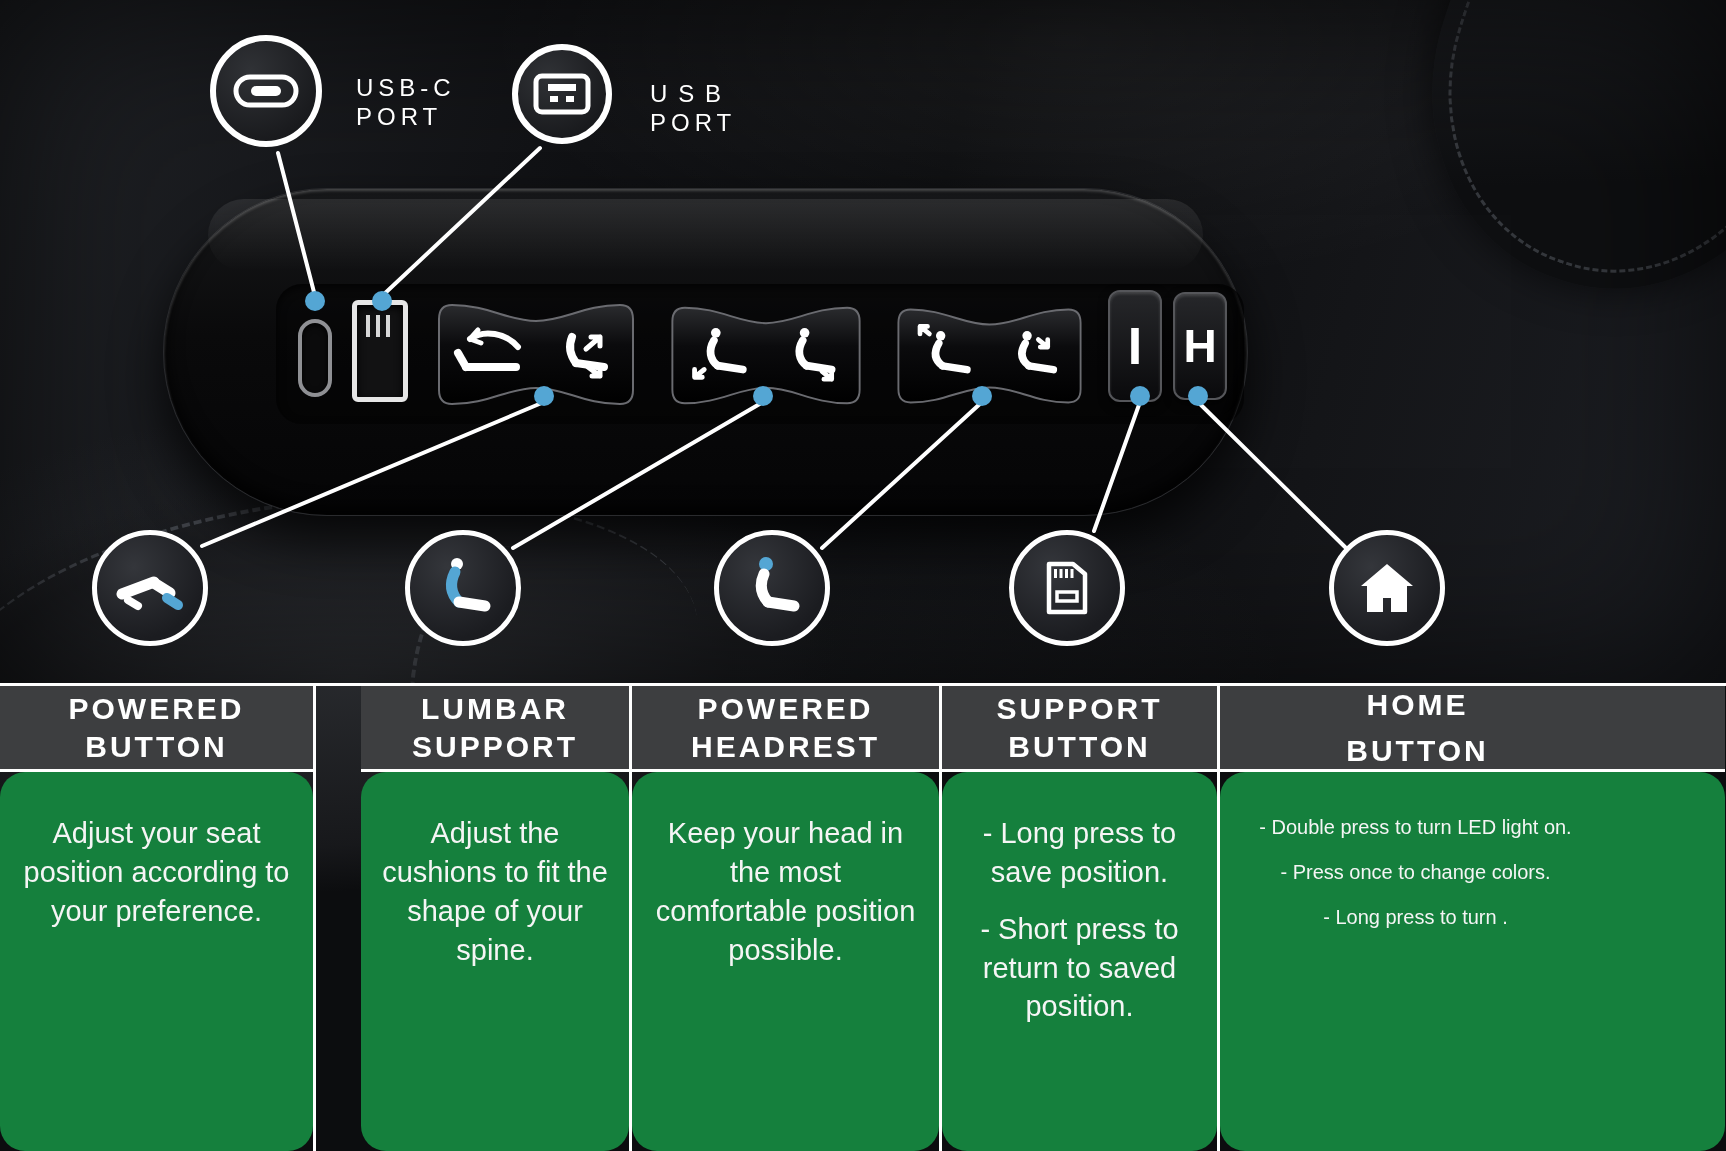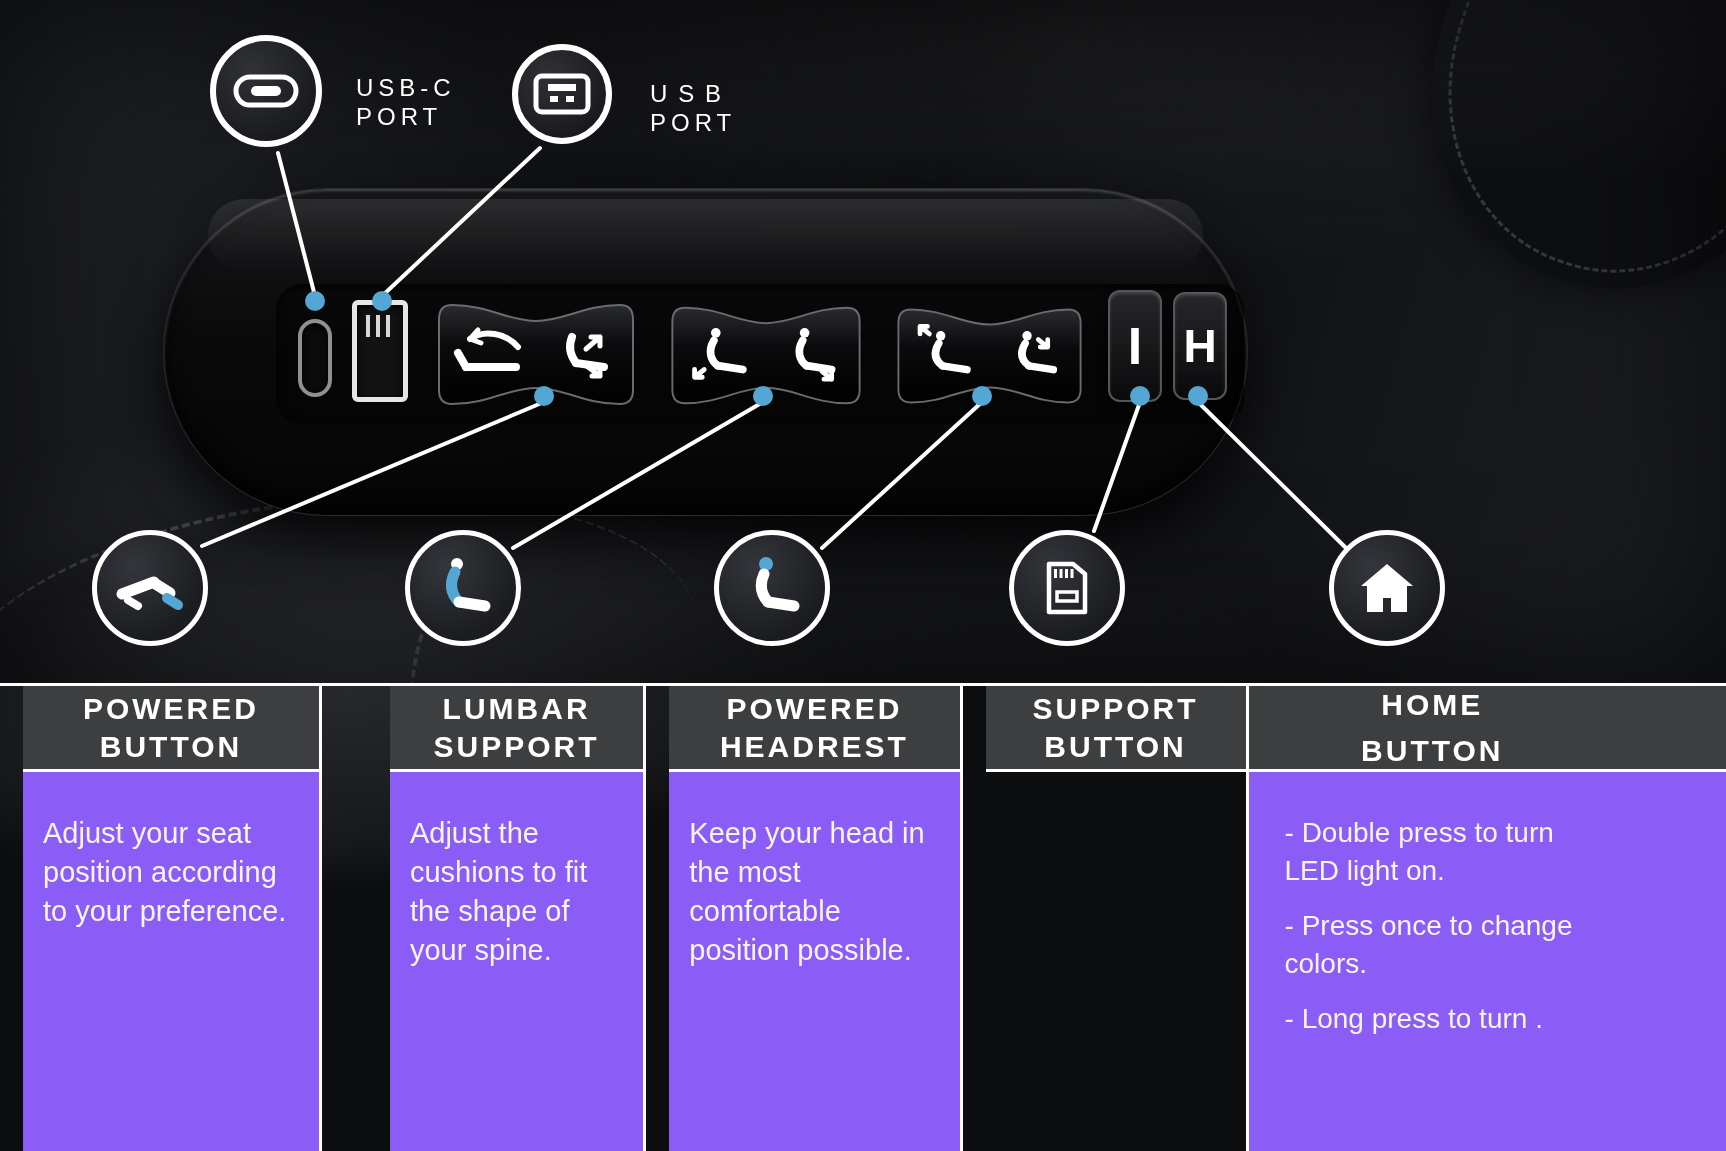--- a/index.html
+++ b/index.html
@@ -63,30 +63,30 @@
 
   
   .icon-circle{position:absolute;width:116px;height:116px;border:5px solid #fff;border-radius:50%;z-index:4;
     background:radial-gradient(circle at 35% 30%,#34363b,#1b1c20 72%);display:flex;align-items:center;justify-content:center;}
   .ic1{left:92px;top:530px;}  .ic2{left:405px;top:530px;}  .ic3{left:714px;top:530px;}
   .ic4{left:1009px;top:530px;} .ic5{left:1329px;top:530px;}
 
   
   .table{position:absolute;left:0;top:683px;width:1726px;height:468px;display:flex;border-top:3px solid #fff;}
   .col{height:100%;display:flex;flex-direction:column;}
-  .col:not(:last-child){border-right:3px solid #fff;margin-left:23px;}
+  .col:not(:last-child){border-right:3px solid #fff;}
   .c0{width:316px;} .c1{width:316px;padding-left:45px;} .c2{width:310px;} .c3{width:278px;} .c4{width:505px;}
   .th{height:86px;background:#3d3e40;border-bottom:3px solid #fff;display:flex;flex-direction:column;
       align-items:center;justify-content:center;color:#fff;font-weight:700;font-size:30px;line-height:1.25;text-align:center;}
   .th span{display:block;letter-spacing:3px;}
-  .td{flex:1;background:#8b5cf6;color:#f5f5f5;font-size:29px;line-height:1.34;
-      padding:42px 20px 20px;}
+  .td{flex:1;background:#15803d;color:#f5f5f5;font-size:29px;line-height:1.34;text-align:center;
+      padding:42px 20px 20px;border-radius:25px;}
   .td p{margin:0 0 18px;}
   .c3 .td{padding:42px 18px 20px;}
-  .c4 .td{padding:42px 150px 20px 36px;font-size:28px;}
+  .c4 .td{padding:42px 150px 20px 36px;font-size:20px;}
   .c4 .th{padding-right:110px;justify-content:space-between;}
 </style>
 </head>
 <body>
 
 <div class="stage">
 
   <div class="photo">
     <div class="corner"></div>
     <div class="bolster"></div>
@@ -290,20 +290,24 @@
       </div>
       <div class="td">
           <p>Keep your head in the most comfortable position possible.</p>
         </div>
     </div>
     <div class="col c3">
       <div class="th">
         <span>SUPPORT</span>
         <span>BUTTON</span>
       </div>
+      <div class="td">
+          <p>- Long press to save position.</p>
+          <p>- Short press to return to saved position.</p>
+        </div>
     </div>
     <div class="col c4">
       <div class="th">
         <span class="ls-x">HOME</span>
         <span>BUTTON</span>
       </div>
       <div class="td">
           <p>- Double press to turn LED light on.</p>
           <p>- Press once to change colors.</p>
           <p>- Long press to turn .</p>

